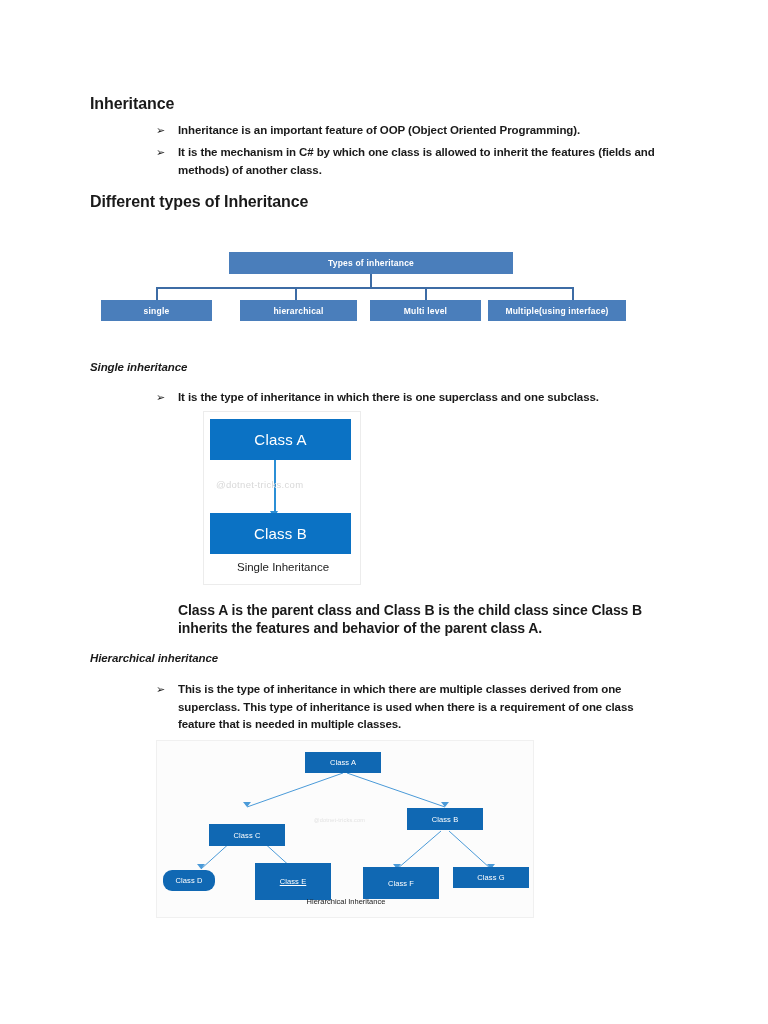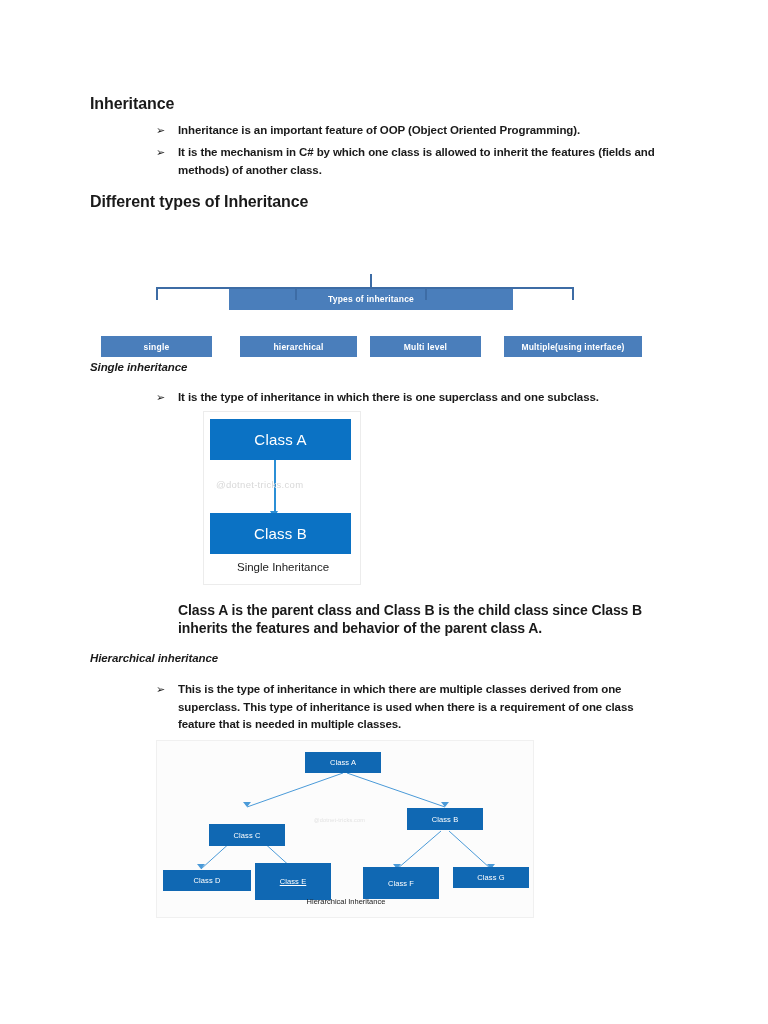--- a/index.html
+++ b/index.html
@@ -73,21 +73,20 @@
     background: #4a7ebb;
     color: #ffffff;
     font-size: 8.5px;
     font-weight: bold;
     letter-spacing: 0.2px;
     display: flex;
     align-items: center;
     justify-content: center;
     text-align: center;
     box-sizing: border-box;
-    margin-top: 36px;
   }
   .org-line {
     position: absolute;
     background: #3d6ca5;
   }
 
   
   .img-card {
     position: absolute;
     background: #ffffff;
@@ -196,21 +195,21 @@
     <div class="org-line" style="left:370px; top:274px; width:1.6px; height:14px;"></div>
     <div class="org-line" style="left:156px; top:287px; width:417px; height:1.6px;"></div>
     <div class="org-line" style="left:156px; top:287px; width:1.6px; height:13px;"></div>
     <div class="org-line" style="left:295px; top:287px; width:1.6px; height:13px;"></div>
     <div class="org-line" style="left:425px; top:287px; width:1.6px; height:13px;"></div>
     <div class="org-line" style="left:572px; top:287px; width:1.6px; height:13px;"></div>
 
     <div class="org-box" style="left:101px; top:300px; width:111px; height:21px;">single</div>
     <div class="org-box" style="left:240px; top:300px; width:117px; height:21px;">hierarchical</div>
     <div class="org-box" style="left:370px; top:300px; width:111px; height:21px;">Multi level</div>
-    <div class="org-box" style="left:504px; top:300px; width:138px; height:21px;">Multiple(using interface)</div>
+    <div class="org-box" style="left:488px; top:300px; width:138px; height:21px;">Multiple(using interface)</div>
   </div>
 
   <div class="heading-italic" style="left:90px; top:361px;">Single inheritance</div>
 
   <div class="bullet-row" style="left:156px; top:389px; width:530px;">
     <span class="bullet-glyph">➢</span>
     <span class="bullet-text">It is the type of inheritance in which there is one superclass and one subclass.</span>
   </div>
 
   <div class="img-card" style="left:203px; top:411px; width:158px; height:174px;">
@@ -263,21 +262,21 @@
       </g>
     </svg>
 
     <div class="hier-box" style="left:148px; top:11px; width:76px; height:21px;">Class A</div>
 
     <div class="hier-box" style="left:52px; top:67px; width:76px; height:22px;margin-top:16px;">Class C</div>
     <div class="hier-box" style="left:250px; top:67px; width:76px; height:22px;">Class B</div>
 
     <div class="hier-watermark" style="left:157px; top:76px;">@dotnet-tricks.com</div>
 
-    <div class="hier-box" style="left:6px; top:129px; width:88px; height:21px;">Class D</div>
+    <div class="hier-box" style="left:6px; top:129px; width:52px; height:21px;border-radius:9px;">Class D</div>
     <div class="hier-box" style="left:98px; top:122px; width:76px; height:37px;text-decoration:underline;">Class E</div>
     <div class="hier-box" style="left:206px; top:126px; width:76px; height:32px;">Class F</div>
     <div class="hier-box" style="left:296px; top:126px; width:76px; height:21px;">Class G</div>
 
     <div class="hier-caption" style="left:0; top:156px; width:378px;">Hierarchical Inheritance</div>
   </div>
 
 </div>
 
 </body></html>

